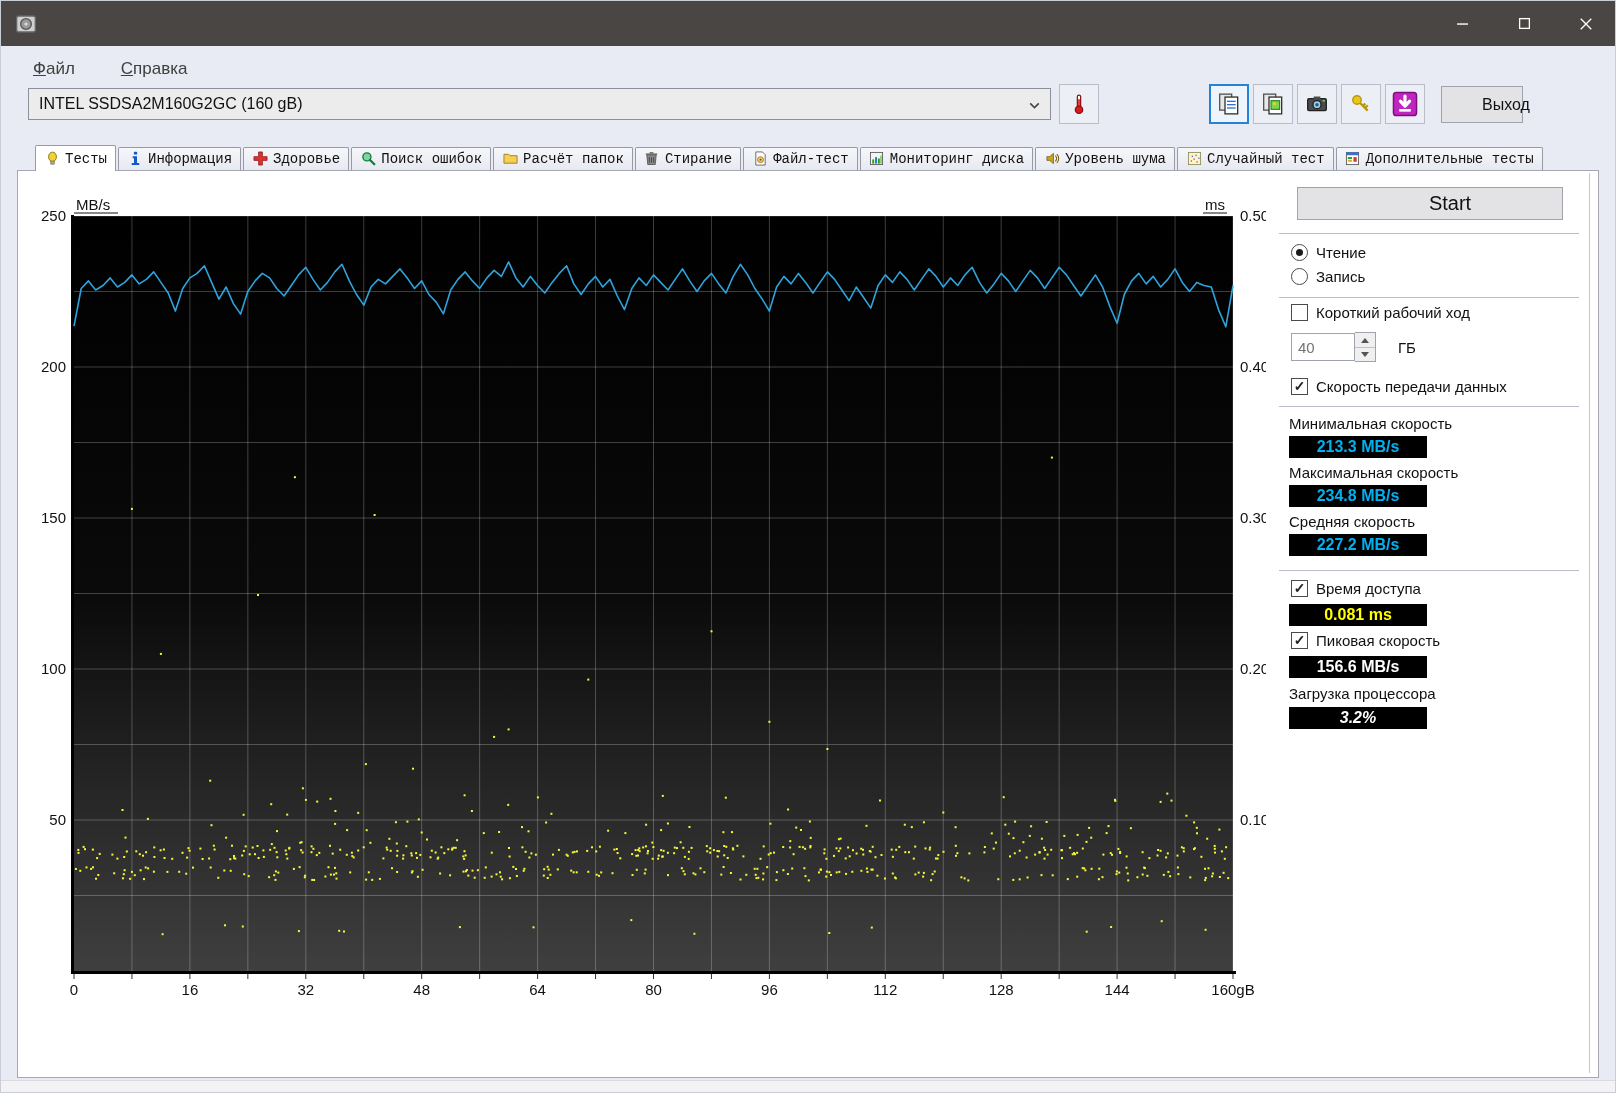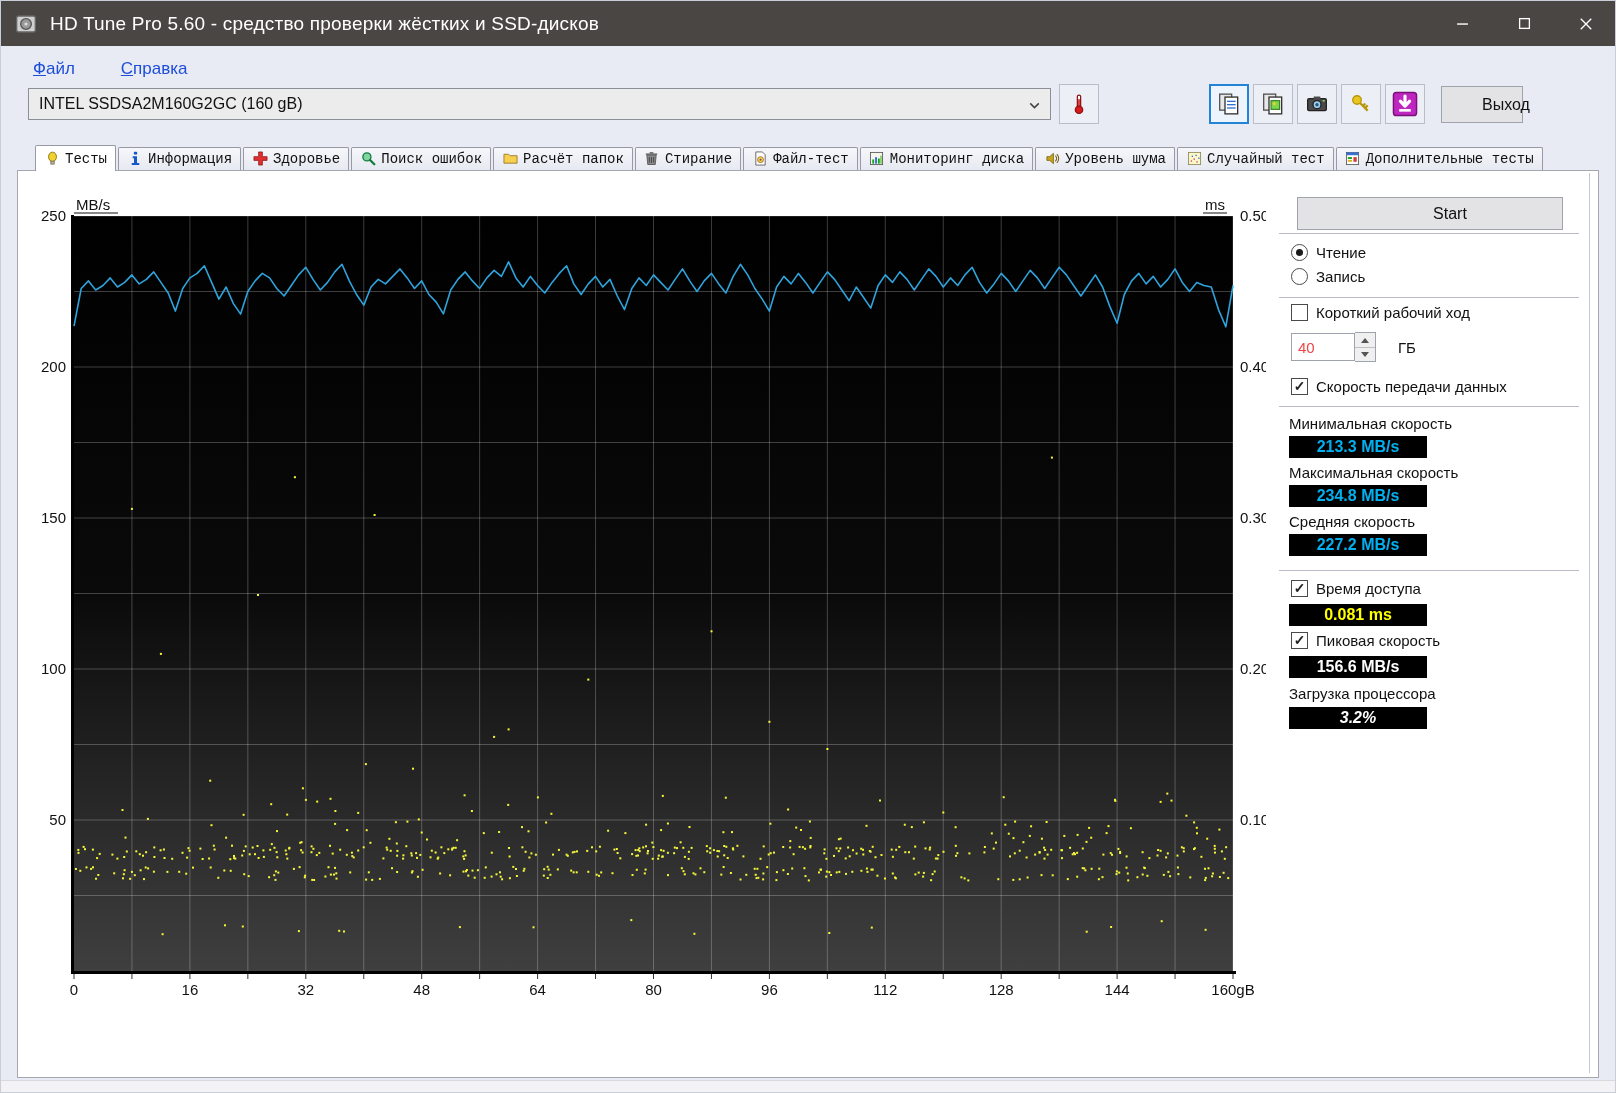--- a/index.html
+++ b/index.html
@@ -8,21 +8,21 @@
 
   
   .titlebar { position:absolute; left:0; top:0; width:1616px; height:45px; background:#4a4643; display:flex; align-items:center; color:#fff; }
   .titlebar .app-ic { margin-left:13px; width:26px; height:26px; display:flex; align-items:center; }
   .titlebar .ttl { margin-left:10px; font-size:19px; font-weight:400; letter-spacing:.2px; }
   .wincontrols { position:absolute; right:0; top:0; height:45px; display:flex; }
   .winbtn { width:62px; height:45px; display:flex; align-items:center; justify-content:center; }
 
   
   .menubar { position:absolute; left:0; top:45px; width:1616px; height:34px; background:#e8ebf4; display:flex; align-items:center; padding-left:18px; }
-  .menu-item { font-size:17px; color:#1d4ed8; padding:4px 14px; margin-right:18px;margin-top:12px; }
+  .menu-item { font-size:17px; color:#404040; padding:4px 14px; margin-right:18px;margin-top:12px; }
   .menu-item::first-letter { text-decoration:underline; }
 
   
   .toolbar { position:absolute; left:0; top:79px; width:1616px; height:63px; background:#e8ebf4; }
   .combo { position:absolute; left:27px; top:8px; width:1023px; height:32px; background:#ececec; border:1px solid #8a8f99; display:flex; align-items:center; padding:0 10px; font-size:16px; color:#111; }
   .combo .chev { position:absolute; right:8px; top:9px; }
   .tool-btn { position:absolute; top:4px; width:40px; height:40px; background:#edeff6; border:1px solid #b9bdc9; display:flex; align-items:center; justify-content:center; }
   .tool-btn.selected { border:2px solid #2383d6; background:#eef4fb; }
   .btn { background:#e3e3e5; border:1px solid #9fa3ad; font-family:"Liberation Sans",sans-serif; font-size:16px; color:#111;padding-left:40px; }
   .exit-btn { position:absolute; left:1440px; top:6px; width:82px; height:37px; }
@@ -37,27 +37,27 @@
   .page { position:absolute; left:16px; top:169px; width:1582px; height:908px; background:#fff; border:1px solid #a5a8b2; }
   .statusbar { position:absolute; left:0px; top:1079px; width:1616px; height:14px; background:#f3f3f5; border-top:1px solid #d9d9de; }
   .panel-divider { position:absolute; left:1588px; top:172px; width:1px; height:900px; background:#c5c8d2; }
 
   
   #chart-svg { position:absolute; left:0; top:169px; }
 
   
   .panel { position:absolute; left:1270px; top:169px; width:318px; height:905px; }
   .sep { position:absolute; left:8px; width:300px; height:1px; background:#b9bcc6; }
-  .start-btn { position:absolute; left:26px; top:27px; width:266px; height:33px; font-size:16px; }
+  .start-btn { position:absolute; left:26px; top:17px; width:266px; height:33px; font-size:20px; }
   .radio-row, .check-row { position:absolute; display:flex; align-items:center; gap:8px; font-size:15px; color:#111; }
   .radio { width:17px; height:17px; border:1px solid #4a4a4a; border-radius:50%; background:#fff; position:relative; flex:0 0 auto; }
   .radio.checked::after { content:""; position:absolute; left:4px; top:4px; width:7px; height:7px; border-radius:50%; background:#1a1a1a; }
   .cb { width:17px; height:17px; border:1px solid #4a4a4a; background:#fff; font-size:14px; font-weight:bold; color:#222; line-height:15px; text-align:center; flex:0 0 auto; }
   .spin-wrap { position:absolute; left:20px; top:162px; display:flex; align-items:center; }
-  .spin-input { width:64px; height:28px; border:1px solid #9fa3ad; background:#fff; color:#ef4444; font-size:15px; padding-left:6px; display:flex; align-items:center; }
+  .spin-input { width:64px; height:28px; border:1px solid #9fa3ad; background:#fff; color:#737373; font-size:15px; padding-left:6px; display:flex; align-items:center; }
   .spinner { display:flex; flex-direction:column; border:1px solid #9fa3ad; border-left:none; }
   .spin-b { width:20px; height:14px; background:#f0f0f0; display:flex; align-items:center; justify-content:center; }
   .spin-b + .spin-b { border-top:1px solid #c0c0c0; }
   .tri-up { width:0; height:0; border-left:4px solid transparent; border-right:4px solid transparent; border-bottom:5px solid #555; }
   .tri-dn { width:0; height:0; border-left:4px solid transparent; border-right:4px solid transparent; border-top:5px solid #555; }
   .unit-lbl { margin-left:22px; font-size:15px; color:#111; }
   .m-label { position:absolute; left:18px; font-size:15px; color:#111; white-space:nowrap; }
   .valbox { position:absolute; left:18px; width:138px; height:22px; background:#000; color:#00b0f0; font-size:16px; font-weight:bold; text-align:center; line-height:22px; }
 
   svg { display:block; }
@@ -66,21 +66,20 @@
 <body>
 
 <div class="titlebar">
   <span class="app-ic">
       <svg viewBox="0 0 18 18" width="24" height="24">
         <rect x="2" y="3" width="14" height="12" rx="1.5" fill="#cfcfcf" stroke="#666"></rect>
         <circle cx="9" cy="9" r="4" fill="#9a9a9a" stroke="#555"></circle>
         <circle cx="9" cy="9" r="1.2" fill="#ddd"></circle>
       </svg>
     </span>
-  <span class="ttl">HD Tune Pro 5.60 - средство проверки жёстких и SSD-дисков</span>
   <div class="wincontrols">
     <div class="winbtn">
         <span>
           <svg width="13" height="13" viewBox="0 0 12 12">
             <line x1="1" y1="6.5" x2="11" y2="6.5" stroke="#fff" stroke-width="1.3"></line>
           </svg>
         </span>
       </div>
     <div class="winbtn">
         <span>

